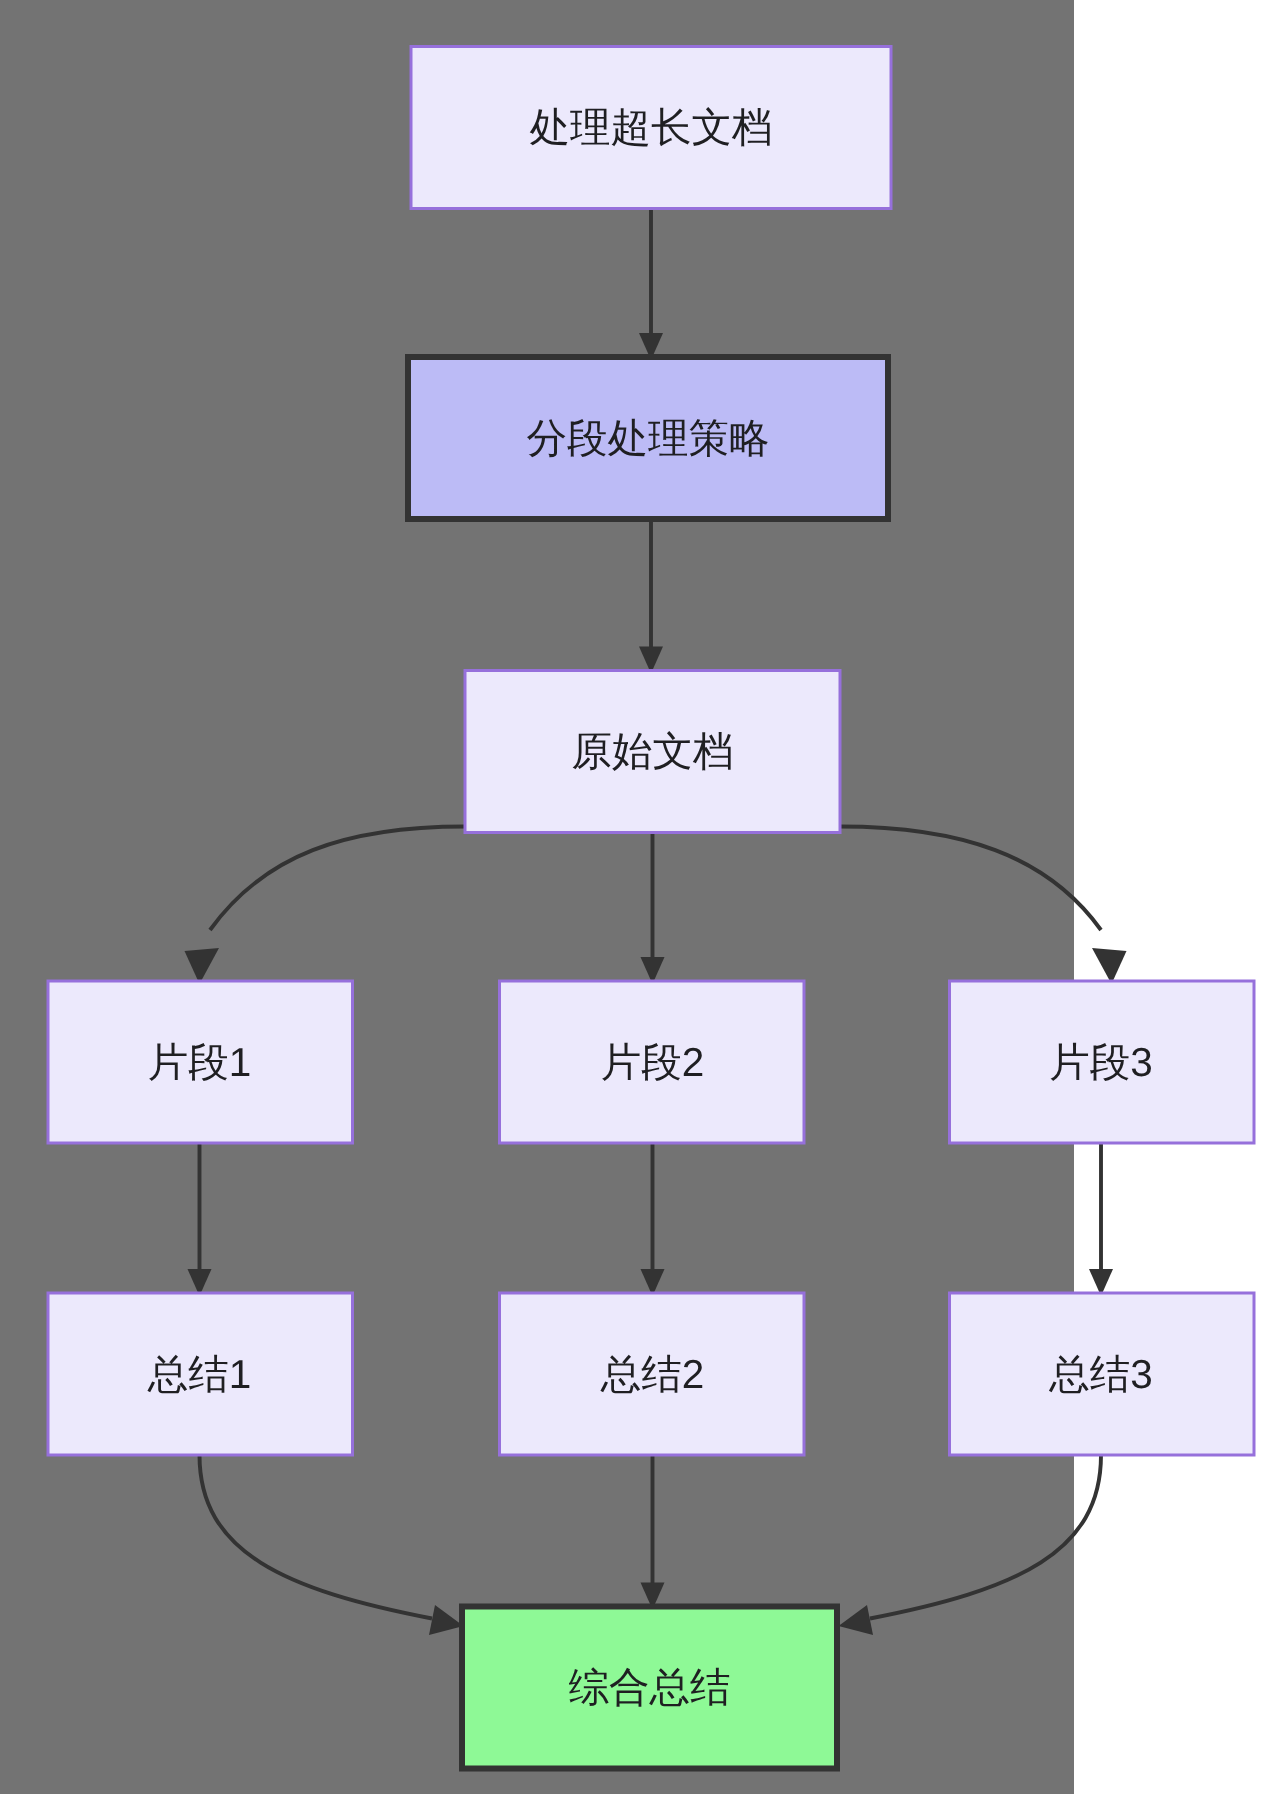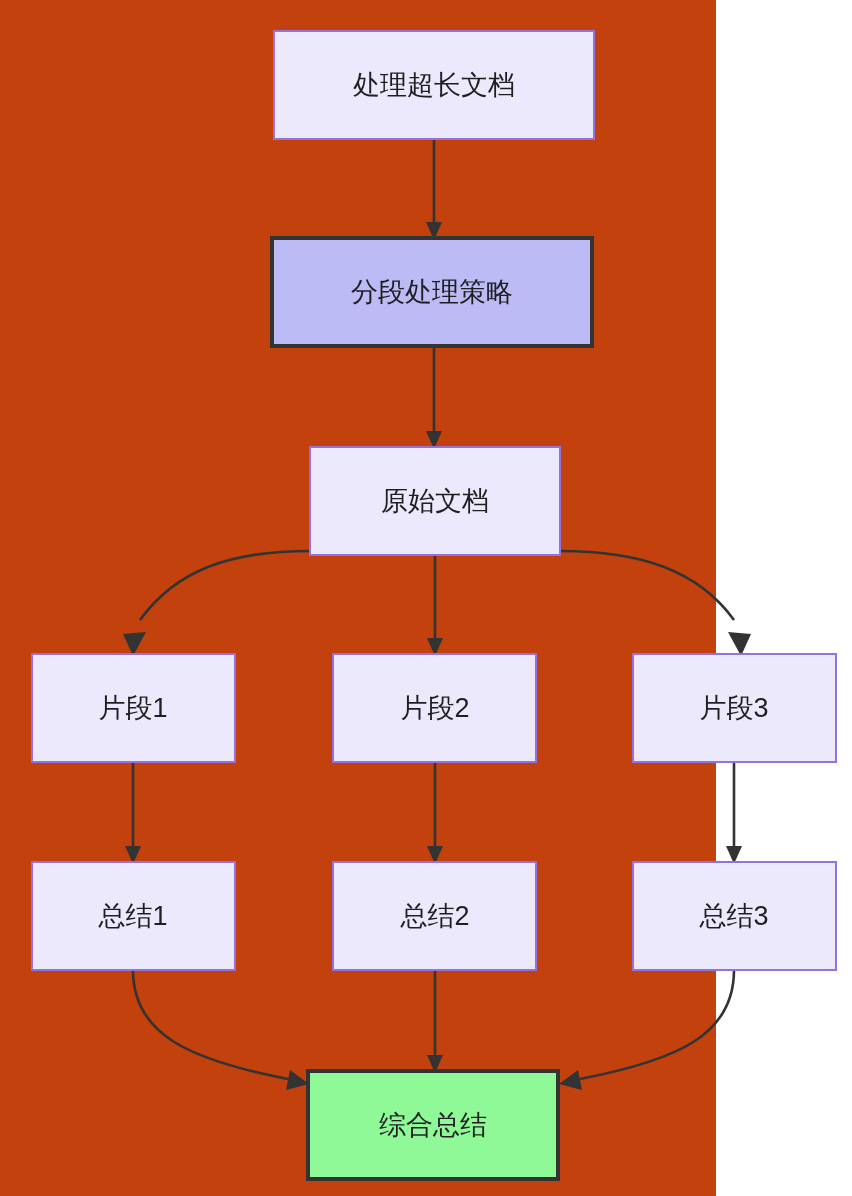--- a/index.html
+++ b/index.html
@@ -10,21 +10,21 @@
   body {
     width: 852px;
     height: 1196px;
     font-family: "Liberation Sans", "DejaVu Sans", sans-serif;
     overflow: hidden;
   }
   #flowchart-root {
     position: relative;
     width: 716px;
     height: 1196px;
-    background: #c2410c;
+    background: #737373;
   }
   svg.diagram {
     display: block;
     width: 852px;
     height: 1196px;
   }
   .node-rect {
     stroke-width: 2px;
   }
   .node-rect.style-default {

